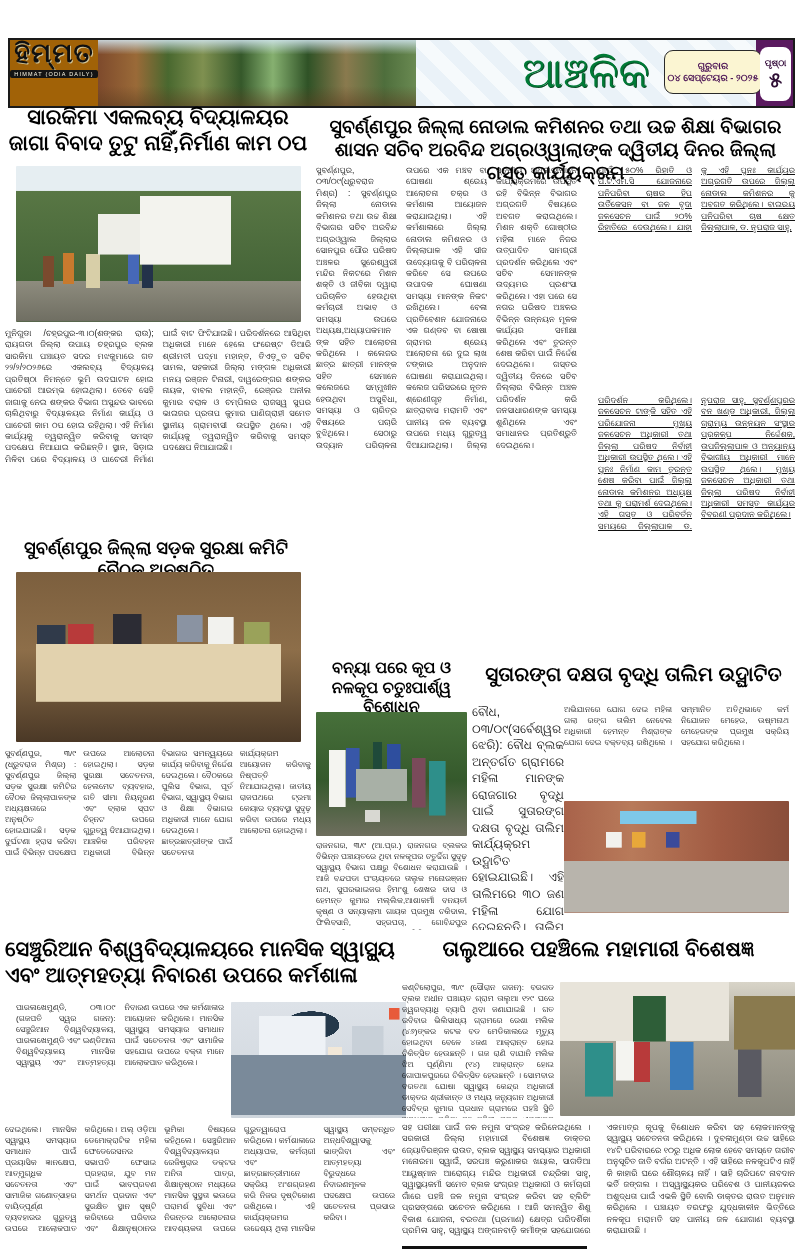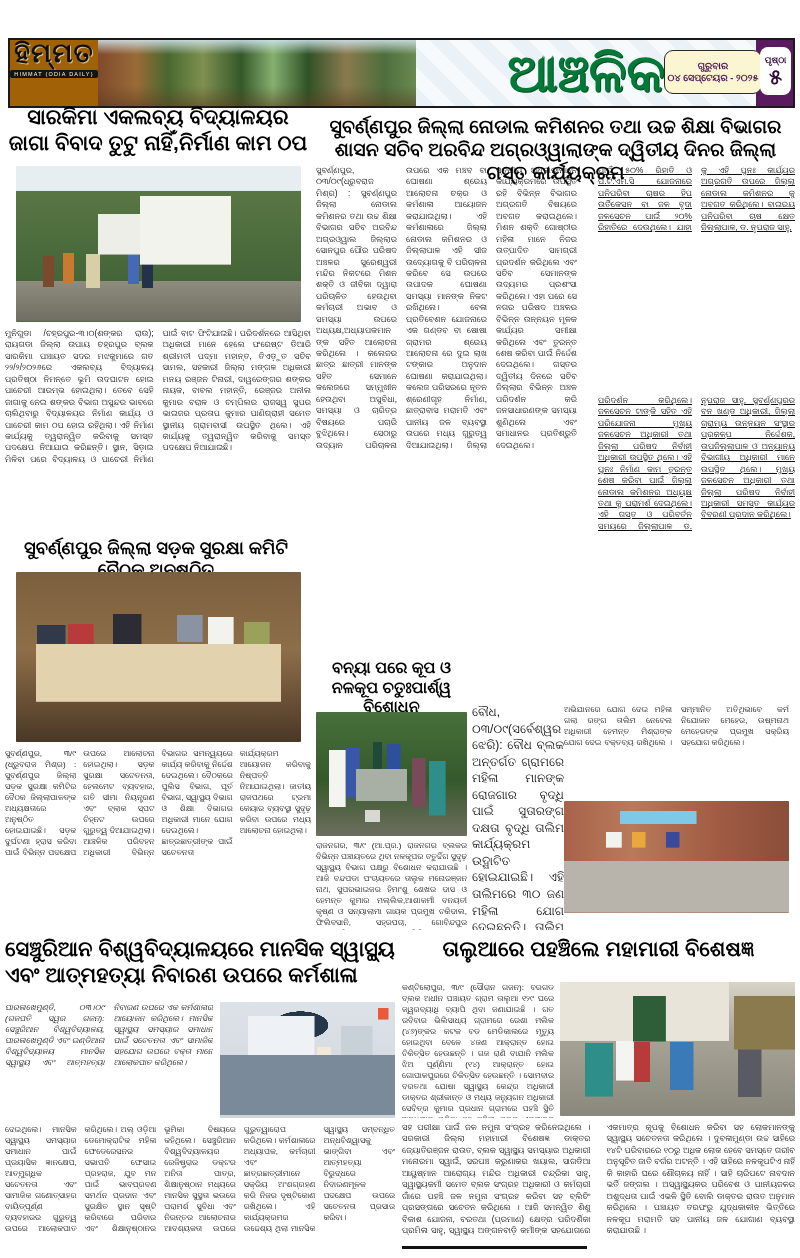--- a/index.html
+++ b/index.html
@@ -16,29 +16,29 @@
             padding:1px 4px;border-radius:2px;white-space:nowrap;}
   .strip{width:318px;background:
       linear-gradient(180deg,rgba(210,230,240,.85) 0%,rgba(210,230,240,0) 22%),
       linear-gradient(90deg,#7e4a2c 0%,#9a6a38 12%,#49682f 22%,#7f9050 33%,#35582a 45%,
                       #86b070 55%,#2f5226 66%,#8a7a4e 78%,#4e6e3c 90%,#6a8a52 100%);
       position:relative;}
   .strip:after{content:"";position:absolute;left:0;bottom:0;width:100%;height:30%;
       background:linear-gradient(180deg,rgba(90,60,30,0) 0%,rgba(90,60,30,.55) 100%);}
   .title-zone{flex:1;background:#f4f8fb;position:relative;display:flex;align-items:center;justify-content:center;
       background-image:repeating-linear-gradient(45deg,#eaf2f8 0 14px,#f6fafc 14px 28px);}
-  .section-title{font-size:52px;font-weight:700;color:#007a36;line-height:1;
+  .section-title{font-size:42px;font-weight:400;color:#007a36;line-height:1;
       text-shadow:1px 1px 0 #0a4d26;}
   .date-box{position:absolute;right:-6px;top:10px;width:96px;height:42px;background:#fbf5d2;
       border:1.5px solid #2a2a2a;border-radius:9px;display:flex;flex-direction:column;
       align-items:center;justify-content:center;z-index:2;}
   .date-day{font-size:9.5px;font-weight:700;color:#4b1355;line-height:1.3;}
   .date-date{font-size:9.5px;font-weight:700;color:#4b1355;line-height:1.3;}
   .purple-block{width:37px;background:#5a1a5f;position:relative;}
-  .page-box{position:absolute;right:2px;top:7px;width:31px;height:48px;background:#ffffff;
+  .page-box{position:absolute;right:2px;top:7px;width:31px;height:54px;background:#ffffff;
       border-radius:8px;display:flex;flex-direction:column;align-items:center;justify-content:center;z-index:3;}
   .page-label{font-size:9px;font-weight:700;color:#3a1240;}
   .page-num{font-size:21px;font-weight:800;color:#2d0d33;line-height:1;}
 
   
   .headline{font-weight:800;color:#000;text-align:center;line-height:1.22;letter-spacing:0;}
   .body-txt{font-size:8.3px;line-height:1.38;text-align:justify;color:#151515;
             overflow:hidden;word-break:break-word;}
   .cols2{column-count:2;column-gap:9px;}
   .cols3{column-count:3;column-gap:9px;}
@@ -162,30 +162,31 @@
   </div>
 
   <div class="abs headline" style="left:3px;top:538px;width:306px;font-size:18px;">ସୁବର୍ଣ୍ଣପୁର ଜିଲ୍ଲା ସଡ଼କ ସୁରକ୍ଷା କମିଟି ବୈଠକ ଅନୁଷ୍ଠିତ</div>
   <div class="abs photo ph-meeting" style="left:16px;top:572px;width:285px;height:170px;"></div>
   <div class="abs body-txt cols4" style="left:5px;top:748px;width:306px;height:180px;font-size:8px;">ସୁବର୍ଣ୍ଣପୁର, ୩/୯ (ଧ୍ରୁବରାଜ ମିଶ୍ର) : ସୁବର୍ଣ୍ଣପୁର ଜିଲ୍ଲା ସଡ଼କ ସୁରକ୍ଷା କମିଟିର ବୈଠକ ଜିଲ୍ଲାପାଳଙ୍କ ଅଧ୍ୟକ୍ଷତାରେ ଅନୁଷ୍ଠିତ ହୋଇଯାଇଛି। ସଡ଼କ ଦୁର୍ଘଟଣା ହ୍ରାସ କରିବା ପାଇଁ ବିଭିନ୍ନ ପଦକ୍ଷେପ ଉପରେ ଆଲୋଚନା ହୋଇଥିଲା। ସଡ଼କ ସୁରକ୍ଷା ସଚେତନତା, ହେଲମେଟ ବ୍ୟବହାର, ଗତି ସୀମା ନିୟନ୍ତ୍ରଣ ଏବଂ ବ୍ଲାକ ସ୍ପଟ ଚିହ୍ନଟ ଉପରେ ଗୁରୁତ୍ୱ ଦିଆଯାଇଥିଲା। ଆଞ୍ଚଳିକ ପରିବହନ ଅଧିକାରୀ ବିଭିନ୍ନ ବିଭାଗର ସମନ୍ୱୟରେ କାର୍ଯ୍ୟ କରିବାକୁ ନିର୍ଦ୍ଦେଶ ଦେଇଥିଲେ। ବୈଠକରେ ପୁଲିସ ବିଭାଗ, ପୂର୍ତ ବିଭାଗ, ସ୍ୱାସ୍ଥ୍ୟ ବିଭାଗ ଓ ଶିକ୍ଷା ବିଭାଗର ଅଧିକାରୀ ମାନେ ଯୋଗ ଦେଇଥିଲେ। ଛାତ୍ରଛାତ୍ରୀଙ୍କ ପାଇଁ ସଚେତନତା କାର୍ଯ୍ୟକ୍ରମ ଆୟୋଜନ କରିବାକୁ ନିଷ୍ପତ୍ତି ନିଆଯାଇଥିଲା। ଜାତୀୟ ରାଜପଥରେ ଟ୍ରମା କେୟାର ବ୍ୟବସ୍ଥା ସୁଦୃଢ଼ କରିବା ଉପରେ ମଧ୍ୟ ଆଲୋଚନା ହୋଇଥିଲା।</div>
 
   <div class="abs headline" style="left:316px;top:658px;width:151px;font-size:16px;">ବନ୍ୟା ପରେ କୂପ ଓ ନଳକୂପ ଚତୁଃପାର୍ଶ୍ୱ ବିଶୋଧନ</div>
   <div class="abs photo ph-pump" style="left:316px;top:712px;width:151px;height:124px;"></div>
   <div class="abs body-txt" style="left:316px;top:840px;width:151px;height:90px;font-size:8px;">ରାଜନଗର, ୩/୯ (ଆ.ପ୍ର.) ରାଜନଗର ବ୍ଲକର ବିଭିନ୍ନ ପଞ୍ଚାୟତରେ ଥିବା ନଳକୂପର ଚତୁର୍ଦ୍ଦିଗ ସୁଦୃଢ଼ ସ୍ୱାସ୍ଥ୍ୟ ବିଭାଗ ପକ୍ଷରୁ ବିଶୋଧନ କରାଯାଉଛି । ଆଜି ବନ୍ଦପଡା ପଂଚାୟତରେ ତାଲୁକ ମନୋରଞ୍ଜନ ନାଥ, ସୁପରଭାଇଜର ହିମାଂଶୁ ଶେଖର ଦାସ ଓ ହେମନ୍ତ କୁମାର ମଲ୍ଲିକ,ଆଶାକର୍ମୀ ବନୟତୀ କୃଷ୍ଣ ଓ ସନ୍ୟାଲାମା ଗାୟକ ପ୍ରମୁଖ ଚକିଦାଲ, ଫିଲିବସାନି, ସହ୍ରପଚା, ଗୋବିନ୍ଦପୁର ଗ୍ରାମଗୁଡିକରେ ଥିବା କୂଅରେ ବ୍ଲିଚିଂ ପକାଇବା ସହ ନଳକୂପ ଚତୁଃପାର୍ଶ୍ୱ ବ୍ଲିଚିଂ ପକାଇଥିଲେ।</div>
 
+  <div class="abs headline" style="left:472px;top:662px;width:323px;font-size:20px;">ସୁତାରଙ୍ଗ ଦକ୍ଷତା ବୃଦ୍ଧି ତାଲିମ ଉଦ୍ଘାଟିତ</div>
   <div class="abs" style="left:472px;top:704px;width:323px;height:226px;display:flex;">
     <div class="body-txt" style="width:92px;height:226px;font-size:12px;">ବୌଧ, ୦୩/୦୯(ସର୍ବେଶ୍ୱର ଝେରି): ବୌଧ ବ୍ଲକ ଅନ୍ତର୍ଗତ ଗ୍ରାମରେ ମହିଳା ମାନଙ୍କ ରୋଜଗାର ବୃଦ୍ଧି ପାଇଁ ସୁତାରଙ୍ଗ ଦକ୍ଷତା ବୃଦ୍ଧି ତାଲିମ କାର୍ଯ୍ୟକ୍ରମ ଉଦ୍ଘାଟିତ ହୋଇଯାଇଛି। ଏହି ତାଲିମରେ ୩୦ ଜଣ ମହିଳା ଯୋଗ ଦେଇଛନ୍ତି। ତାଲିମ ଶେଷରେ ସେମାନଙ୍କୁ ପ୍ରମାଣପତ୍ର ପ୍ରଦାନ କରାଯିବ ବୋଲି ଆୟୋଜକ ମାନେ ସୂଚନା ଦେଇଛନ୍ତି।</div>
     <div style="width:225px;margin-left:0;display:flex;flex-direction:column;">
       <div class="body-txt cols2" style="height:94px;font-size:8px;">ଅଭିଯାନରେ ଯୋଗ ଦେଇ ମହିଳା ଗଲା ରଙ୍ଗ ତାଲିମ ନେବେଲ ଅଧିକାରୀ ହେମନ୍ତ ମିଶ୍ରାଙ୍କ ଯୋଗ ଦେଇ ବକ୍ତବ୍ୟ ରଖିଥିଲେ । ସମ୍ମାନିତ ଅତିଥିଭାବେ କର୍ମ ନିଯୋଜନ ମେହେର, ଉଷ୍ମନାଥ ମେହେରଙ୍କ ପ୍ରମୁଖ ସକ୍ରିୟ ସହଯୋଗ କରିଥିଲେ।</div>
       <div class="photo ph-training" style="width:225px;height:112px;margin-top:3px;"></div>
     </div>
   </div>
 
   <div class="abs headline" style="left:5px;top:936px;width:418px;font-size:21px;text-align:left;">ସେଞ୍ଚୁରିଆନ ବିଶ୍ୱବିଦ୍ୟାଳୟରେ ମାନସିକ ସ୍ୱାସ୍ଥ୍ୟ ଏବଂ ଆତ୍ମହତ୍ୟା ନିବାରଣ ଉପରେ କର୍ମଶାଳା</div>
-  <div class="abs" style="left:5px;top:1002px;width:390px;height:118px;display:flex;font-style:italic;">
+  <div class="abs" style="left:16px;top:1002px;width:390px;height:118px;display:flex;">
     <div class="body-txt cols2" style="width:208px;height:118px;font-size:8px;">ପାରଳାଖେମୁଣ୍ଡି, ୦୩।୦୯ (ଗଜପତି ସ୍ୱର ଗଜନ): ସେଞ୍ଚୁରିଆନ ବିଶ୍ୱବିଦ୍ୟାଳୟ, ପାରଳାଖେମୁଣ୍ଡି ଏବଂ ଇଣ୍ଡିଆନା ବିଶ୍ୱବିଦ୍ୟାଳୟ ମାନସିକ ସ୍ୱାସ୍ଥ୍ୟ ଏବଂ ଆତ୍ମହତ୍ୟା ନିବାରଣ ଉପରେ ଏକ କର୍ମଶାଳାର ଆୟୋଜନ କରିଥିଲେ। ମାନସିକ ସ୍ୱାସ୍ଥ୍ୟ ସମସ୍ୟାର ସମାଧାନ ପାଇଁ ସଚେତନତା ଏବଂ ସାମାଜିକ ସହଯୋଗ ଉପରେ ବକ୍ତା ମାନେ ଆଲୋକପାତ କରିଥିଲେ।</div>
     <div class="photo ph-univ" style="width:175px;height:116px;margin-left:7px;"></div>
   </div>
   <div class="abs body-txt cols5" style="left:5px;top:1124px;width:390px;height:128px;font-size:8px;">ଦେଇଥିଲେ। ମାନସିକ ସ୍ୱାସ୍ଥ୍ୟ ସମସ୍ୟାର ସମାଧାନ ପାଇଁ ପ୍ରୟାସିକ ଜ୍ଞାନକ୍ଷେପ, ଆତ୍ମୁଗ୍ଧିକ ସଚେତନତା ଏବଂ ସାମାଜିକ ଗଣୋତ୍ସାହର ବାୟିଡ୍‌ପୂର୍ଣ୍ଣ ବ୍ୟବହାରର ଗୁରୁତ୍ୱ ଉପରେ ଆଲୋକପାତ କରିଥିଲେ। ଅଲ୍ ଓଡ଼ିଆ ଡେମୋକ୍ରାଟିକ ମହିଳା ଫେଡେରେସନର ସଭାପତି ଫେସାଇ ପ୍ରହରାଜ, ଯୁବ ମନ ପାଇଁ ଭାବପ୍ରବଣ ସମର୍ଥନ ପ୍ରଦାନ ଏବଂ ସୁରକ୍ଷିତ ସ୍ଥାନ ସୃଷ୍ଟି କରିବାରେ ପରିବାର ଏବଂ ଶିକ୍ଷାନୁଷ୍ଠାନର ଭୂମିକା ବିଷୟରେ କହିଥିଲେ। ସେଞ୍ଚୁରିଆନ ବିଶ୍ୱବିଦ୍ୟାଳୟର ରେଜିଷ୍ଟ୍ରାର ଡକ୍ଟର ଅନିତା ପାତ୍ର, ଶିକ୍ଷାନୁଷ୍ଠାନ ମଧ୍ୟରେ ମାନସିକ ସୁସ୍ଥତା ଭଉରେ ପରାମର୍ଶ ସୁବିଧା ଏବଂ ନିରନ୍ତର ଆଲୋଚନାର ଆବଶ୍ୟକତା ଉପରେ ଗୁରୁତ୍ୱାରୋପ କରିଥିଲେ। କର୍ମଶାଳାରେ ଅଧ୍ୟାପକ, କର୍ମଚାରୀ ଏବଂ ଛାତ୍ରଛାତ୍ରୀମାନେ ସକ୍ରିୟ ଅଂଶଗ୍ରହଣ କରି ନିଜର ଦୃଷ୍ଟିକୋଣ ରଖିଥିଲେ। ଏହି କାର୍ଯ୍ୟକ୍ରମର ଉଦ୍ଦେଶ୍ୟ ଥିଲା ମାନସିକ ସ୍ୱାସ୍ଥ୍ୟ ସମ୍ବନ୍ଧିତ ଅନ୍ଧବିଶ୍ୱାସକୁ ଭାଙ୍ଗିବା ଏବଂ ଆତ୍ମହତ୍ୟା ବିରୁଦ୍ଧରେ ନିବାରଣମୂଳକ ପଦକ୍ଷେପ ଉପରେ ସଚେତନତା ପ୍ରସାର କରିବା।</div>
 
   <div class="abs headline" style="left:402px;top:936px;width:393px;font-size:21px;">ତାଲୁଆରେ ପହଞ୍ଚିଲେ ମହାମାରୀ ବିଶେଷଜ୍ଞ</div>
   <div class="abs" style="left:402px;top:982px;width:393px;height:136px;display:flex;">
     <div class="body-txt" style="width:152px;height:136px;font-size:8px;">କଣ୍ଟିଲୋପୁର, ୩/୯ (ସୌରାନ ଗଜନ): ବରଗଡ ବ୍ଲକ ଅଧୀନ ପଞ୍ଚାୟତ ଗ୍ରାମ ତାଲୁଆ ୧୨୯ ଘରେ ଜ୍ୱରବ୍ୟାଧି ବ୍ୟାପି ଥିବା ଜଣାଯାଇଛି । ଗତ ରବିବାର ଭିଲିସାଧ୍ୟ ଗ୍ରାମରେ ରେଶା ମଲିକ (୪୬)ଙ୍କର କଟକ ବଡ ମେଡିକାଲରେ ମୃତ୍ୟୁ ହୋଇଥିବା ବେଳେ ୪ଜଣ ଆକ୍ରାନ୍ତ ହୋଇ ଚିକିତ୍ସିତ ହେଉଛନ୍ତି । ଗଜ ରାଣି ବାଯାନି ମଲିକ ଝିଅ ପୂର୍ଣ୍ଣିମା (୧୪) ଆକ୍ରାନ୍ତ ହୋଇ ଗୋପାଳପୁରରେ ଚିକିତ୍ସିତ ହେଉଛନ୍ତି । ସୋମବାର ବରତଥା ଯୋଷା ସ୍ୱାସ୍ଥ୍ୟ କେନ୍ଦ୍ର ଅଧିକାରୀ ଡାକ୍ତର ଶ୍ରୀକାନ୍ତ ଓ ମଧ୍ୟ ଜନ୍ୟୁଗନ ଅଧିକାରୀ ସେବିତ୍ର କୁମାର ପ୍ରଧାନ ଗ୍ରାମରେ ପହଞ୍ଚି ସ୍ଥିତି ଅନୁଧ୍ୟାନ କରିବା ସହ ସଜିଲା କରର ଏକମାତ୍ର ଭଲ ସରକାରୀ ବିଶୋଧନ କରିବା</div>
     <div class="photo ph-house" style="width:235px;height:134px;margin-left:6px;"></div>
   </div>

